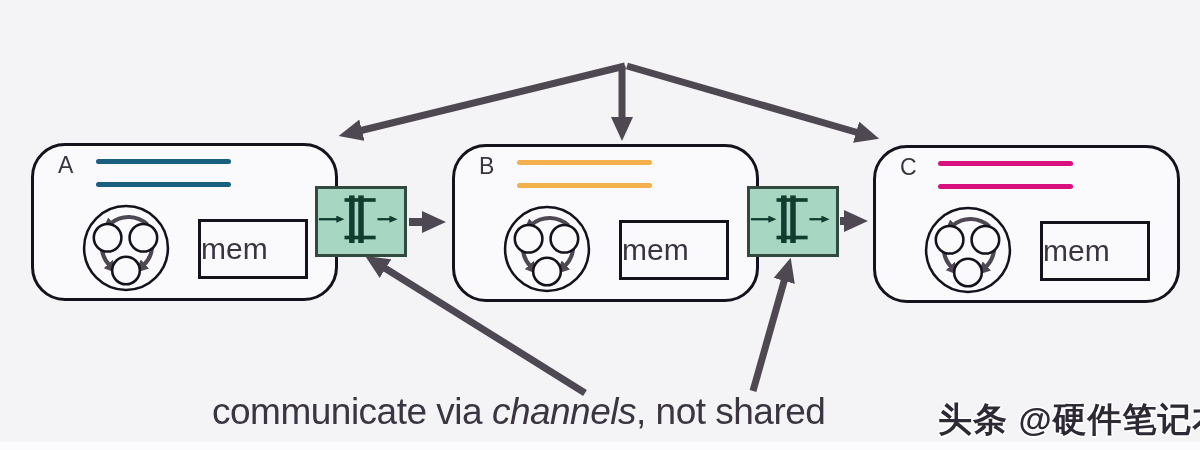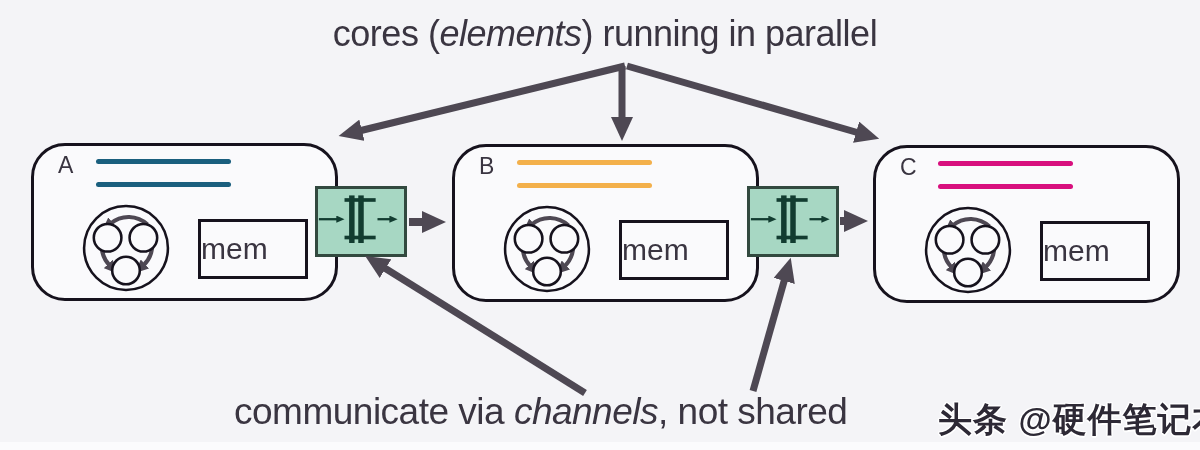--- a/index.html
+++ b/index.html
@@ -11,21 +11,21 @@
     font-family:"Liberation Sans", sans-serif;
     color:var(--text,#3a3541);
   }
   
   .title{
     position:absolute;left:105px;top:13px;width:1000px;
     text-align:center;font-size:36px;letter-spacing:-0.5px;
     color:var(--text,#3a3541);white-space:nowrap;
   }
   .caption{
-    position:absolute;left:234px;top:391px;
+    position:absolute;left:212px;top:391px;
     font-size:37px;letter-spacing:-0.5px;
     color:var(--text,#3a3541);white-space:nowrap;
   }
   .title em,.caption em{font-style:italic;}
   .watermark{
     position:absolute;left:938px;top:397px;
     font-size:34px;font-weight:bold;letter-spacing:1px;
     color:var(--watermark_ink,#2d2935);white-space:nowrap;
     text-shadow:-1.5px 0 0 #fff,1.5px 0 0 #fff,0 -1.5px 0 #fff,0 1.5px 0 #fff,
                 -1px -1px 0 #fff,1px 1px 0 #fff,-1px 1px 0 #fff,1px -1px 0 #fff;
@@ -88,23 +88,20 @@
   .bottom-strip{
     position:absolute;left:0;bottom:0;width:100%;height:8px;
     background:#fbfbfd;z-index:1;
   }
 </style>
 </head>
 <body>
 
 <div class="canvas">
 
-  <div class="title">
-    <span>cores (</span><em>elements</em><span>) running in parallel</span>
-  </div>
 
   <div class="core core-a">
     <span class="core-label">A</span>
     <div class="cline l1" style="background: rgb(26, 95, 126);"></div>
     <div class="cline l2" style="background: rgb(26, 95, 126);"></div>
     <svg class="sched" viewBox="0 0 90 90">
       <defs>
         <marker id="cycA" markerUnits="userSpaceOnUse" markerWidth="14" markerHeight="12" refX="2" refY="6" orient="auto">
           <path d="M0,0 L13,6 L0,12 Z" class="cyc-fill"></path>
         </marker>

